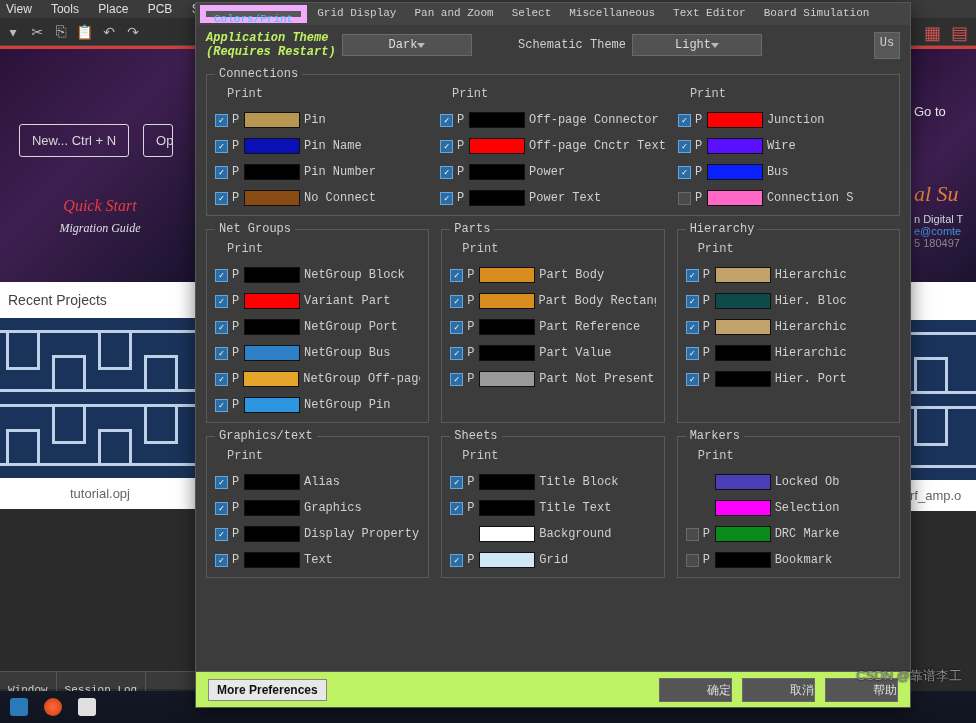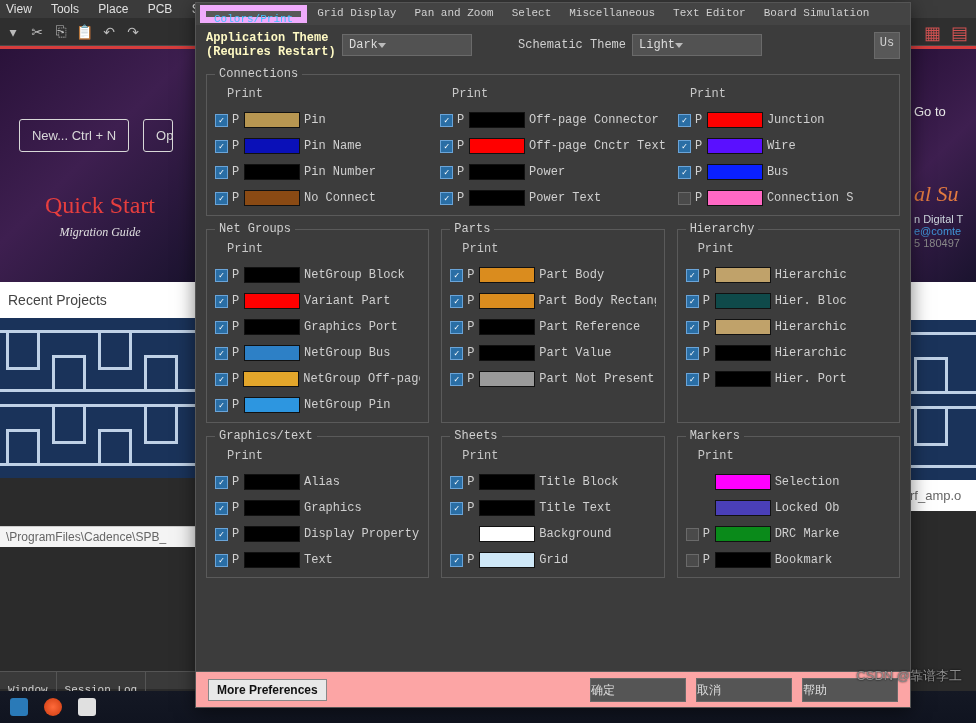--- a/index.html
+++ b/index.html
@@ -38,21 +38,21 @@
     display:flex;flex-direction:column;align-items:center;justify-content:center;
     text-align:center;
     border-top:3px solid #d63d3d;
   }
   .new-btn{
     margin-top:28px;padding:8px 12px;border:1px solid #d8d8d8;color:#d8d8d8;
     font-size:13px;border-radius:3px;background:transparent;
     display:inline-block;margin-right:8px;
   }
   .quickstart{
-    color:#e63e3e;font-family:Georgia,serif;font-size:24px;margin-top:40px;font-weight:500;
+    color:#e63e3e;font-family:Georgia,serif;font-style:italic;font-size:16px;margin-top:40px;font-weight:500;
   }
   .mig{color:#e0e0e0;font-size:12px;font-family:Georgia,serif;font-style:italic;margin-top:6px;}
   .recent-bar{background:#fff;color:#444;padding:10px 8px;font-size:14px;white-space:nowrap;overflow:hidden;font-family:"Segoe UI",sans-serif;}
   .wave-strip{height:160px;background:#1a335a;display:flex;flex-direction:column;justify-content:space-evenly;}
   .wave-row{height:62px;border-top:3px solid #bfd1e6;border-bottom:3px solid #bfd1e6;position:relative;overflow:hidden;}
   .sq{display:inline-block;width:34px;height:40px;border:3px solid #bfd1e6;border-top:none;margin:0 6px;transform:translateY(-3px);}
   .sq.up{border-top:3px solid #bfd1e6;border-bottom:none;transform:translateY(22px);}
   .tutorial-lab{background:#fff;color:#666;padding:8px 8px;font-size:13px;font-family:"Segoe UI",sans-serif;text-align:center;}
   .path-strip{margin-top:48px;background:#f4f4f4;color:#666;padding:3px 6px;font-size:12px;font-family:"Segoe UI",sans-serif;border-top:1px solid #ccc;}
 
@@ -87,24 +87,24 @@
   }
   .dlg-tabs span.act{background:#585858;border:6px solid #f0abfc;color:#43c0ff;}
   .dlg-body{
     flex:1;overflow:auto;padding:6px 10px 6px 10px;
     font-family:"SimSun","NSimSun","Courier New",monospace;
     font-size:12px;
   }
   .themes-row{
     display:flex;align-items:center;gap:6px;margin-bottom:8px;flex-wrap:nowrap;
   }
-  .theme-label{width:130px;font-weight:bold;color:#fef9c3;line-height:14px;}
+  .theme-label{width:130px;font-weight:bold;color:#bef264;line-height:14px;font-style:italic;}
   .theme-sel{
     width:130px;height:22px;background:#525252;border:1px solid #6a6a6a;
-    display:flex;align-items:center;justify-content:flex-start;padding:0 6px;color:#ddd;
+    display:flex;align-items:center;justify-content:center;padding:0 6px;color:#ddd;
   }
   .arrow-down{width:0;height:0;border-left:4px solid transparent;border-right:4px solid transparent;border-top:5px solid #bbb;}
   .schematic-lbl{margin-left:40px;}
   .us-btn{margin-left:auto;width:26px;height:27px;background:#585858;border:1px solid #6a6a6a;text-align:center;line-height:20px;}
 
   
   fieldset{
     border:1px solid #5a5a5a;margin-bottom:6px;padding:6px 8px 6px 8px;
     min-width:0;
   }
@@ -125,30 +125,30 @@
     width:13px;height:13px;background:#2a6ea5;border:1px solid #6aa4d8;
     display:inline-flex;align-items:center;justify-content:center;font-size:9px;color:#fff;flex:0 0 13px;
   }
   .chk.off{background:#4a4a4a;border-color:#6a6a6a;color:transparent;}
   .pl{width:8px;color:#d0d0d0;}
   .swatch{width:56px;height:16px;border:1px solid #111;flex:0 0 56px;}
   .lbl{color:#d0d0d0;overflow:hidden;text-overflow:clip;}
 
   
   .dlg-btnbar{
-    height:36px;background:#fca5a5;border-top:1px solid #5a5a5a;
+    height:36px;background:#bef264;border-top:1px solid #5a5a5a;
     display:flex;align-items:center;padding:0 12px;gap:10px;
   }
   .more-pref{
     background:#e8e8e8;color:#111;border:1px solid #888;padding:3px 8px;font-weight:bold;font-size:12px;
   }
   .dlg-btnbar .spacer{flex:1;}
   .dbtn{
-    width:96px;height:24px;background:#555;border:1px solid #6a6a6a;color:#ddd;
-    text-align:left;line-height:22px;font-size:12px;
+    width:73px;height:24px;background:#555;border:1px solid #6a6a6a;color:#ddd;
+    text-align:right;line-height:22px;font-size:12px;
   }
 
   
   .status-bar{
     position:absolute;left:0;bottom:34px;width:200px;height:18px;
     background:#3a3a3a;border-top:1px solid #555;font-size:11px;
     display:flex;z-index:1;
   }
   .status-bar span{border-right:1px solid #555;padding:12px 8px;font-family:Liberation Mono, monospace;}
   
@@ -200,21 +200,21 @@
       <span class="new-btn" style="width:30px;overflow:hidden;">Ope</span>
     </div>
     <div class="quickstart">Quick Start</div>
     <div class="mig">Migration Guide</div>
   </div>
   <div class="recent-bar">Recent Projects</div>
   <div class="wave-strip">
     <div class="wave-row"><span class="sq"></span><span class="sq up"></span><span class="sq"></span><span class="sq up"></span></div>
     <div class="wave-row"><span class="sq up"></span><span class="sq"></span><span class="sq up"></span><span class="sq"></span></div>
   </div>
-  <div class="path-strip">\ProgramFiles\Cadence\SPB_</div>
+  <div class="tutorial-lab">tutorial.opj</div>
 </div>
 
 <div class="bg-right">
   <div class="bg-banner">
     <div class="goto">Go to</div>
     <div class="alS">al Su</div>
     <div class="rt1">n Digital T</div>
     <div class="rt2">e@comte</div>
     <div class="rt3">5 180497</div>
   </div>
@@ -355,21 +355,21 @@
             <div class="crow">
               <span class="chk">✓</span>
               <span class="pl">P</span>
               <span class="swatch" style="background: rgb(255, 0, 0);"></span>
               <span class="lbl">Variant Part</span>
             </div>
             <div class="crow">
               <span class="chk">✓</span>
               <span class="pl">P</span>
               <span class="swatch" style="background: rgb(0, 0, 0);"></span>
-              <span class="lbl">Graphics Port</span>
+              <span class="lbl">NetGroup Port</span>
             </div>
             <div class="crow">
               <span class="chk">✓</span>
               <span class="pl">P</span>
               <span class="swatch" style="background: rgb(45, 128, 198);"></span>
               <span class="lbl">NetGroup Bus</span>
             </div>
             <div class="crow">
               <span class="chk">✓</span>
               <span class="pl">P</span>
@@ -517,27 +517,27 @@
               <span class="lbl">Grid</span>
             </div>
           </div>
       </fieldset>
       <fieldset>
         <legend>Markers</legend>
         <div class="print-col" id="col-markers">
             <div class="print-head">Print</div>
             <div class="crow">
               <span style="width: 25px; flex: 0 0 25px;"></span>
+              <span class="swatch" style="background: rgb(74, 63, 184);"></span>
+              <span class="lbl">Locked Ob</span>
+            </div>
+            <div class="crow">
+              <span style="width: 25px; flex: 0 0 25px;"></span>
               <span class="swatch" style="background: rgb(255, 0, 255);"></span>
               <span class="lbl">Selection</span>
-            </div>
-            <div class="crow">
-              <span style="width: 25px; flex: 0 0 25px;"></span>
-              <span class="swatch" style="background: rgb(74, 63, 184);"></span>
-              <span class="lbl">Locked Ob</span>
             </div>
             <div class="crow">
               <span class="chk off">✓</span>
               <span class="pl">P</span>
               <span class="swatch" style="background: rgb(10, 138, 26);"></span>
               <span class="lbl">DRC Marke</span>
             </div>
             <div class="crow">
               <span class="chk off">✓</span>
               <span class="pl">P</span>

